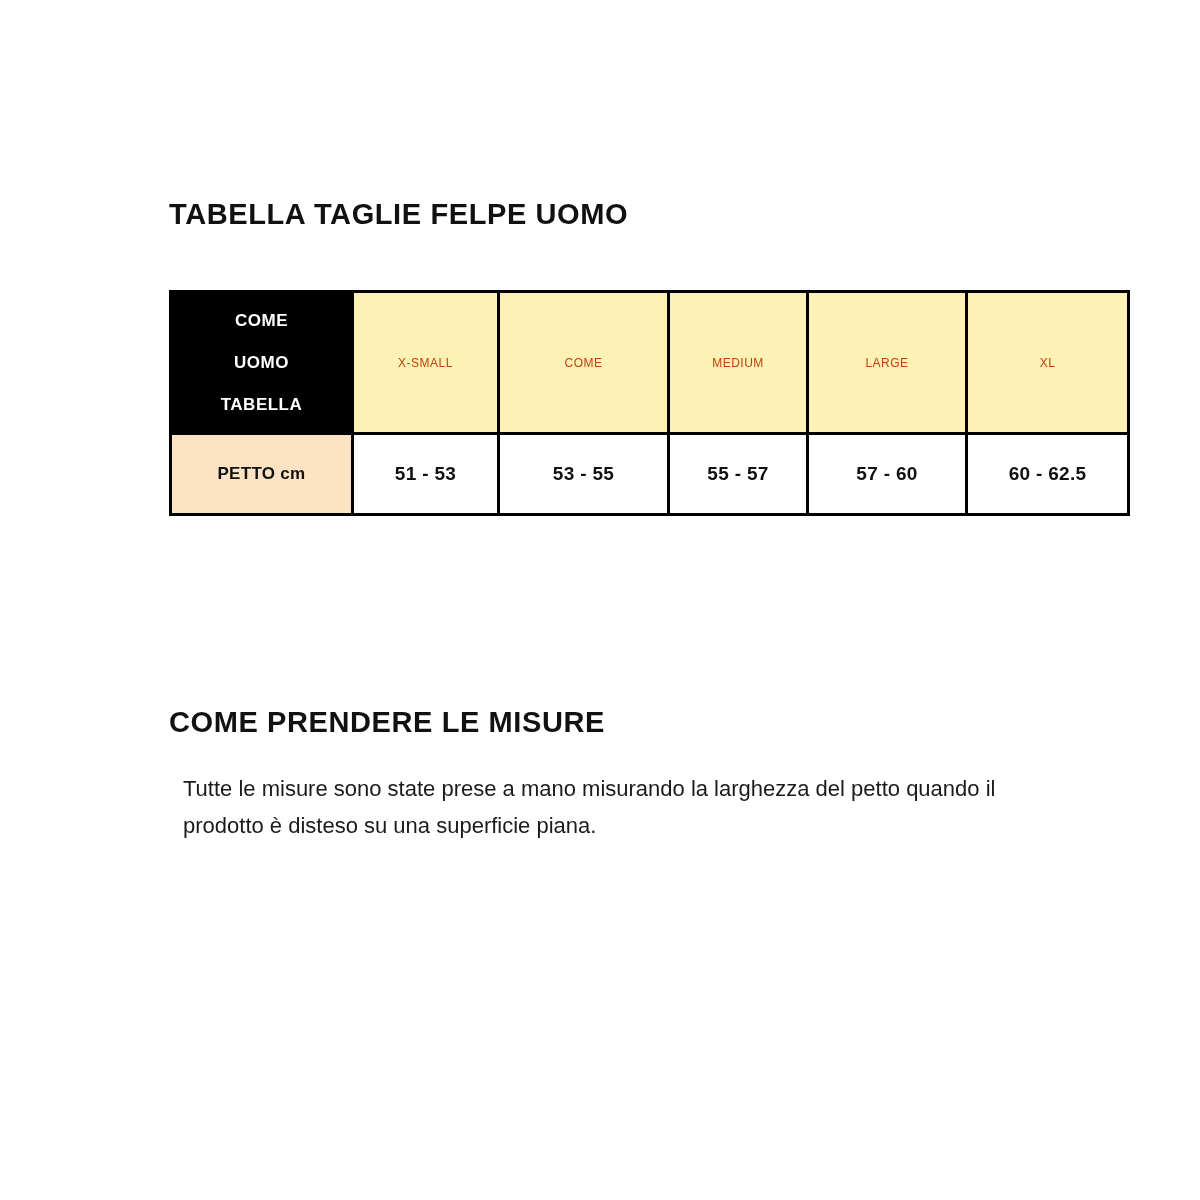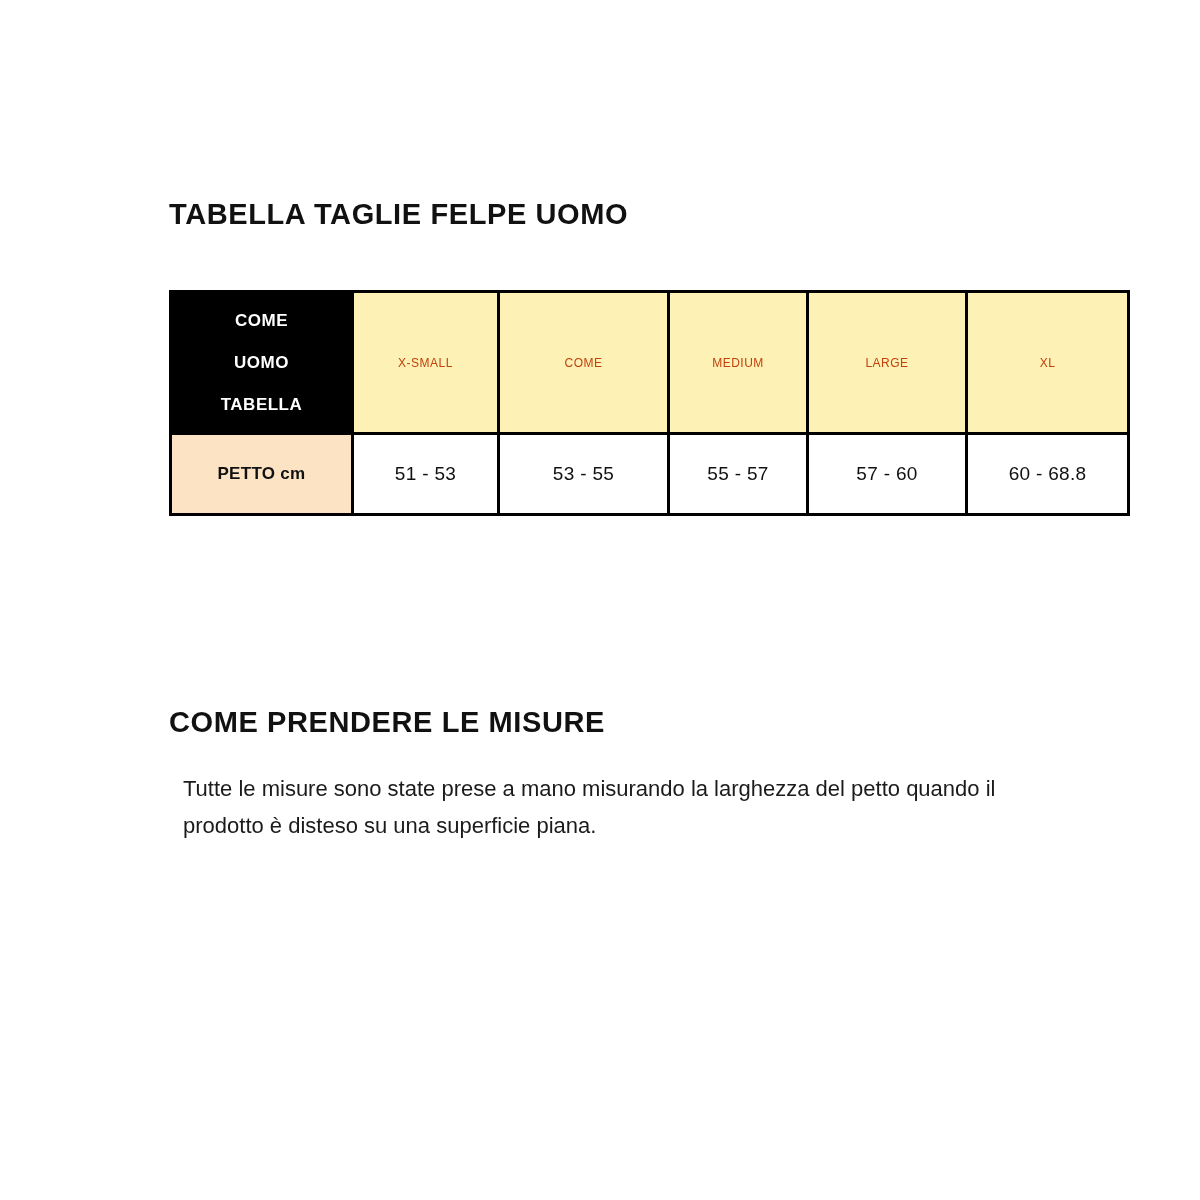--- a/index.html
+++ b/index.html
@@ -69,21 +69,21 @@
     background: var(--row-label-bg, #fbe3c3);
     color: #111111;
     font-size: 17px;
     font-weight: 700;
     letter-spacing: 0.3px;
   }
   .value-cell {
     background: var(--value-cell-bg, #ffffff);
     color: #111111;
     font-size: 19px;
-    font-weight: 400;
+    font-weight: 700;
     letter-spacing: 0.3px;
   }
 
   .body-text {
     position: absolute;
     left: 135px;
     font-size: 22px;
     color: #1b1b1b;
     font-weight: 400;
   }
@@ -127,21 +127,21 @@
         <th class="size-cell">MEDIUM</th>
         <th class="size-cell">LARGE</th>
         <th class="size-cell">XL</th>
       </tr>
       <tr class="data-row">
         <td class="row-label-cell">PETTO cm</td>
         <td class="value-cell">51 - 53</td>
         <td class="value-cell">53 - 55</td>
         <td class="value-cell">55 - 57</td>
         <td class="value-cell">57 - 60</td>
-        <td class="value-cell">60 - 68.8</td>
+        <td class="value-cell">60 - 62.5</td>
       </tr>
     </tbody>
   </table>
 
   <h2 class="section-heading">COME PRENDERE LE MISURE</h2>
 
   <p class="body-text measure-description">Tutte le misure sono state prese a mano misurando la larghezza del petto quando il prodotto è disteso su una superficie piana.</p>
 
 
 </div>

